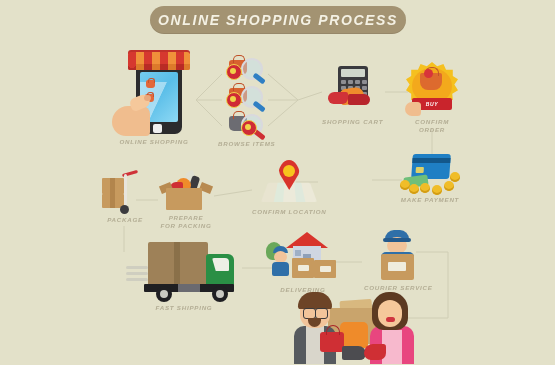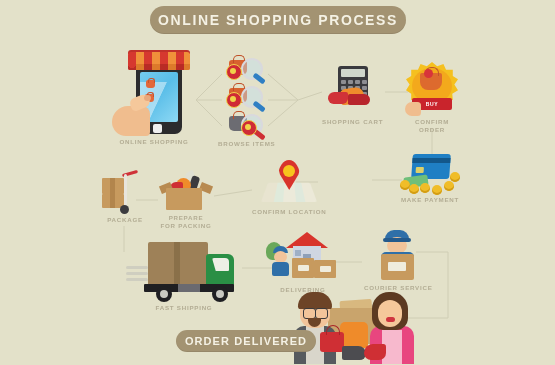--- a/index.html
+++ b/index.html
@@ -2,21 +2,21 @@
 <html><head>
 <meta charset="utf-8">
 <style>
   html,body{margin:0;padding:0;}
   body{
     width:555px;height:365px;
     background:#e3e1c9;
     font-family:"Liberation Sans", sans-serif;
     overflow:hidden;position:relative;
   }
-  #canvas{position:absolute;inset:0;width:455px;height:365px;}
+  #canvas{position:absolute;inset:0;width:455px;height:365px;font-style:italic;}
   .lines{position:absolute;inset:0;width:555px;height:365px;pointer-events:none;}
 
   
   .banner{
     position:absolute;
     background:#a39372;
     border-radius:20px;
     color:#f4f1e4;
     font-weight:bold;
     letter-spacing:1.6px;
@@ -449,15 +449,14 @@
       <div class="w-hair"></div>
         <div class="w-face"></div>
         <div class="w-lip"></div>
       <div class="cp-tee"></div>
         <div class="cp-bag"></div>
       <div class="cp-shoe1"></div>
         <div class="cp-shoe2"></div>
     </div>
   </div>
 
-  <div class="banner" id="bottom-banner">ORDER DELIVERED</div>
 
 </div>
 
 </body></html>

